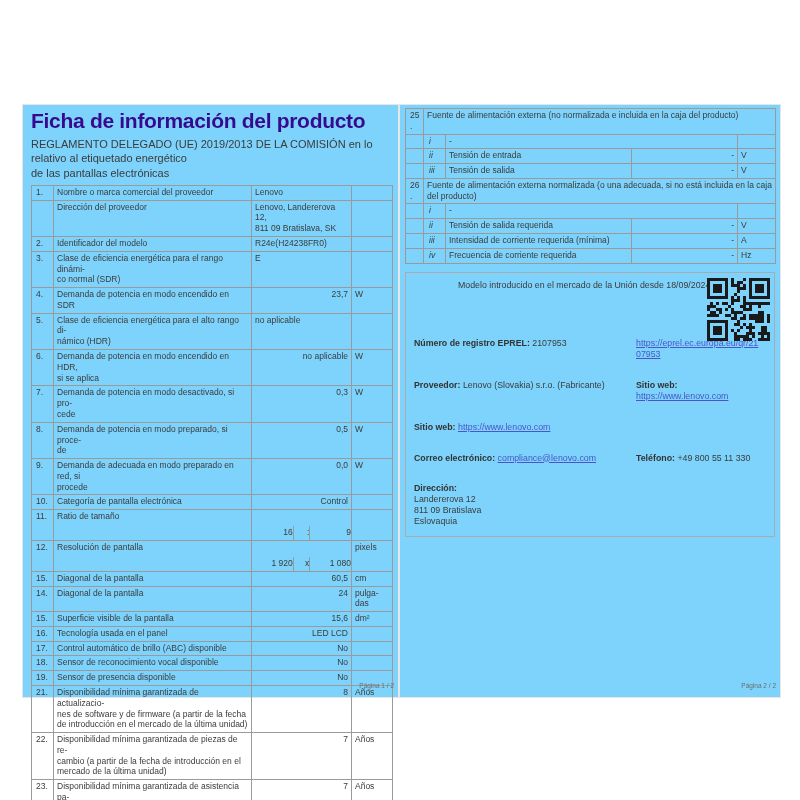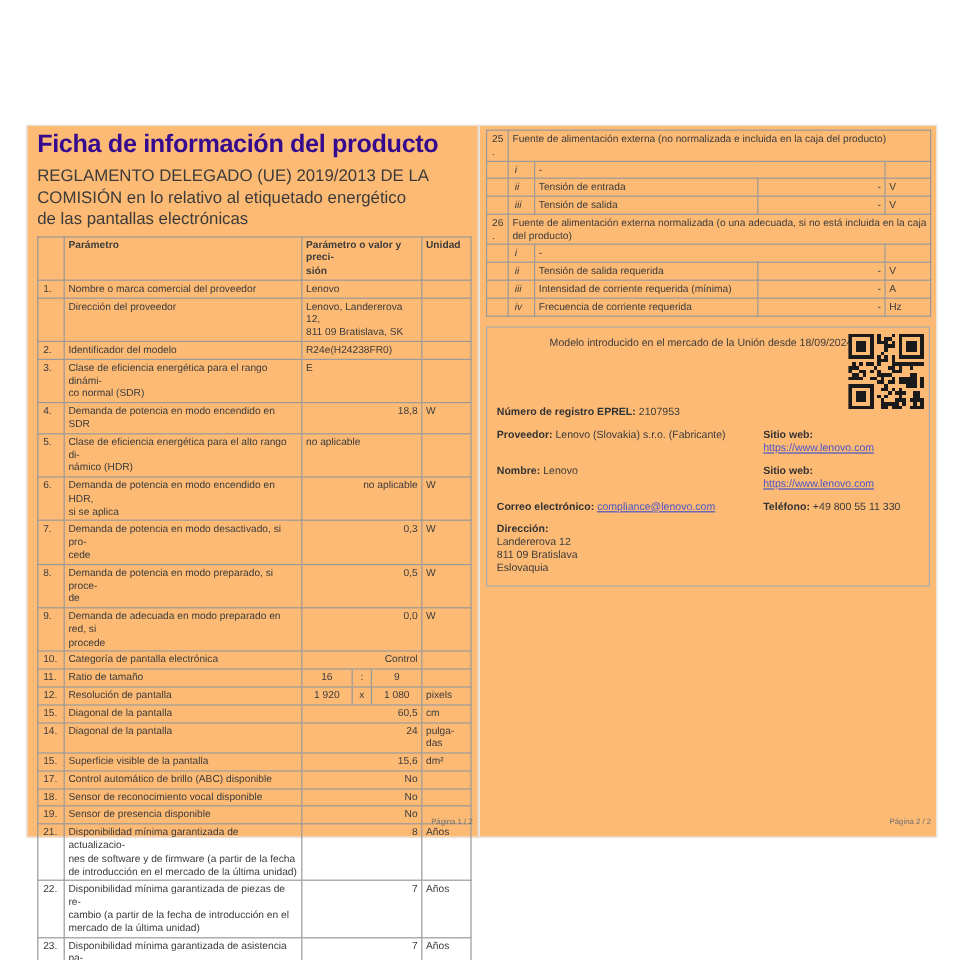--- a/index.html
+++ b/index.html
@@ -1,59 +1,59 @@
 <!DOCTYPE html>
 <html><head>
 <meta charset="utf-8">
 <style>
   html,body{margin:0;padding:0;}
   body{
     width:800px;height:800px;position:relative;background:#ffffff;
     font-family:"Liberation Sans", sans-serif;color:#3b3b3b;overflow:hidden;
   }
-  .page{position:absolute;background:#fdba74;border:1px solid #e6e6e6;box-sizing:border-box;}
+  .page{position:absolute;background:#7dd3fc;border:1px solid #e6e6e6;box-sizing:border-box;}
   #page1{left:22px;top:104px;width:377px;height:594px;padding:3px 5px 0 8px;}
   #page2{left:399px;top:104px;width:382px;height:594px;padding:3px 5px 0 5px;}
 
   .doc-title{
     font-size:21px;font-weight:bold;letter-spacing:-0.3px;
     margin:1px 0 4px 0;
   }
-  .doc-subtitle{font-size:14px;line-height:1.3;color:#3b3b3b;white-space:pre-line;margin-bottom:5px;}
+  .doc-subtitle{font-size:11px;line-height:1.3;color:#3b3b3b;white-space:pre-line;margin-bottom:5px;}
 
   table{border-collapse:collapse;width:100%;table-layout:fixed;}
   td{
     border:1px solid #9a9a9a;font-size:8.5px;line-height:1.27;
     padding:1px 3px 2px 3px;vertical-align:top;white-space:pre-line;
     word-wrap:break-word;
   }
   td.hdr{font-weight:bold;}
   td.col-num{padding-left:4px;}
   td.al-r{text-align:right;}
   td.al-l{text-align:left;}
   td.no-pad{padding:0;}
   .split-wrap{display:flex;width:100%;height:100%;}
-  .split-wrap span{display:block;text-align:center;padding:1px 0 2px 0;}
+  .split-wrap span{display:block;text-align:right;padding:1px 0 2px 0;margin-top:16px;}
   .split-a{width:42%;}
   .split-m{width:16%;border-left:1px solid #9a9a9a;border-right:1px solid #9a9a9a;}
   .split-b{width:42%;}
   td.roman{font-style:italic;padding-left:5px;}
   td.sec-hdr{}
 
   .page-footer{position:absolute;font-size:6.5px;color:#6e6e6e;}
   #footer1{right:4px;bottom:8px;}
   #footer2{right:4px;bottom:8px;}
 
   .info-box{
     position:relative;border:1px solid #ababab;margin-top:8px;
     padding:7px 8px 9px 8px;font-size:8.8px;line-height:1.25;
     min-height:195px;box-sizing:border-box;
   }
   .info-intro{max-width:290px;margin-left:44px;}
-  .info-row{display:grid;grid-template-columns:222px 1fr;margin-top:8px;}
+  .info-row{display:grid;grid-template-columns:222px 1fr;margin-top:20px;}
   .info-row.first{margin-top:47px;}
   .lbl{font-weight:bold;color:#333;}
   a.lnk{text-decoration:underline;cursor:pointer;white-space:pre-line;}
   .addr-lines{white-space:pre-line;}
   #qr{position:absolute;top:5px;right:4px;width:63px;height:63px;}
 </style>
 </head>
 <body>
 
 <div class="page" id="page1">
@@ -62,27 +62,20 @@
 de las pantallas electrónicas</div>
   <table>
     <colgroup>
         <col style="width:22px">
         <col style="width:198px">
         <col style="width:100px">
         <col style="width:41px">
       </colgroup>
     <tbody>
         <tr>
-          <td class="hdr col-num"></td>
-          <td class="hdr">Parámetro</td>
-          <td class="hdr">Parámetro o valor y preci-
-sión</td>
-          <td class="hdr">Unidad</td>
-        </tr>
-        <tr>
           <td class="col-num">1.</td>
           <td>Nombre o marca comercial del proveedor</td>
           <td class="al-l">Lenovo</td>
           <td></td>
         </tr>
         <tr>
           <td class="col-num"></td>
           <td>Dirección del proveedor</td>
           <td class="al-l">Lenovo, Landererova 12,
 811 09 Bratislava, SK</td>
@@ -97,21 +90,21 @@
         <tr>
           <td class="col-num">3.</td>
           <td>Clase de eficiencia energética para el rango dinámi-
 co normal (SDR)</td>
           <td class="al-l">E</td>
           <td></td>
         </tr>
         <tr>
           <td class="col-num">4.</td>
           <td>Demanda de potencia en modo encendido en SDR</td>
-          <td class="al-r">18,8</td>
+          <td class="al-r">23,7</td>
           <td>W</td>
         </tr>
         <tr>
           <td class="col-num">5.</td>
           <td>Clase de eficiencia energética para el alto rango di-
 námico (HDR)</td>
           <td class="al-l">no aplicable</td>
           <td></td>
         </tr>
         <tr>
@@ -171,20 +164,26 @@
           <td>Diagonal de la pantalla</td>
           <td class="al-r">24</td>
           <td>pulga-
 das</td>
         </tr>
         <tr>
           <td class="col-num">15.</td>
           <td>Superficie visible de la pantalla</td>
           <td class="al-r">15,6</td>
           <td>dm²</td>
+        </tr>
+        <tr>
+          <td class="col-num">16.</td>
+          <td>Tecnología usada en el panel</td>
+          <td class="al-r">LED LCD</td>
+          <td></td>
         </tr>
         <tr>
           <td class="col-num">17.</td>
           <td>Control automático de brillo (ABC) disponible</td>
           <td class="al-r">No</td>
           <td></td>
         </tr>
         <tr>
           <td class="col-num">18.</td>
           <td>Sensor de reconocimiento vocal disponible</td>
@@ -525,39 +524,39 @@
         <rect x="19" y="20" width="1" height="1" fill="#1a1a1a"></rect>
         <rect x="20" y="20" width="1" height="1" fill="#1a1a1a"></rect>
       </svg>
     <div class="info-intro">Modelo introducido en el mercado de la Unión desde 18/09/2024</div>
 
     <div class="info-row first">
       <div>
         <span class="lbl">Número de registro EPREL:</span>
         <span>2107953</span>
       </div>
+      <div>
+        <a class="lnk" style="color: rgb(74, 85, 200);">https://eprel.ec.europa.eu/qr/21
+07953</a>
+      </div>
     </div>
 
     <div class="info-row">
       <div>
         <span class="lbl">Proveedor:</span>
         <span>Lenovo (Slovakia) s.r.o. (Fabricante)</span>
       </div>
       <div>
         <span class="lbl">Sitio web:</span>
         <a class="lnk" style="color: rgb(74, 85, 200);">https://www.lenovo.com</a>
       </div>
     </div>
 
 
     <div class="info-row">
-      <div>
-        <span class="lbl">Nombre:</span>
-        <span>Lenovo</span>
-      </div>
       <div>
         <span class="lbl">Sitio web:</span>
         <a class="lnk" style="color: rgb(74, 85, 200);">https://www.lenovo.com</a>
       </div>
     </div>
 
     <div class="info-row">
       <div>
         <span class="lbl">Correo electrónico:</span>
         <a class="lnk" style="color: rgb(74, 85, 200);">compliance@lenovo.com</a>

